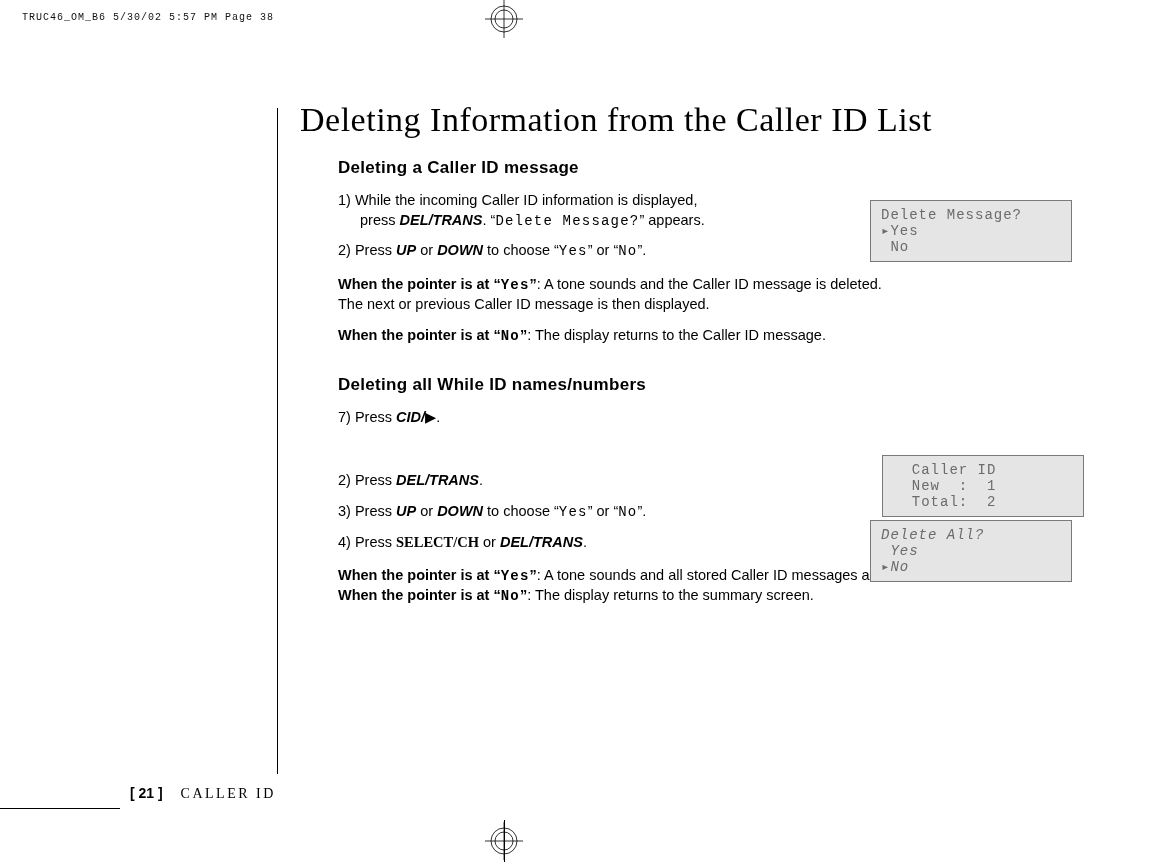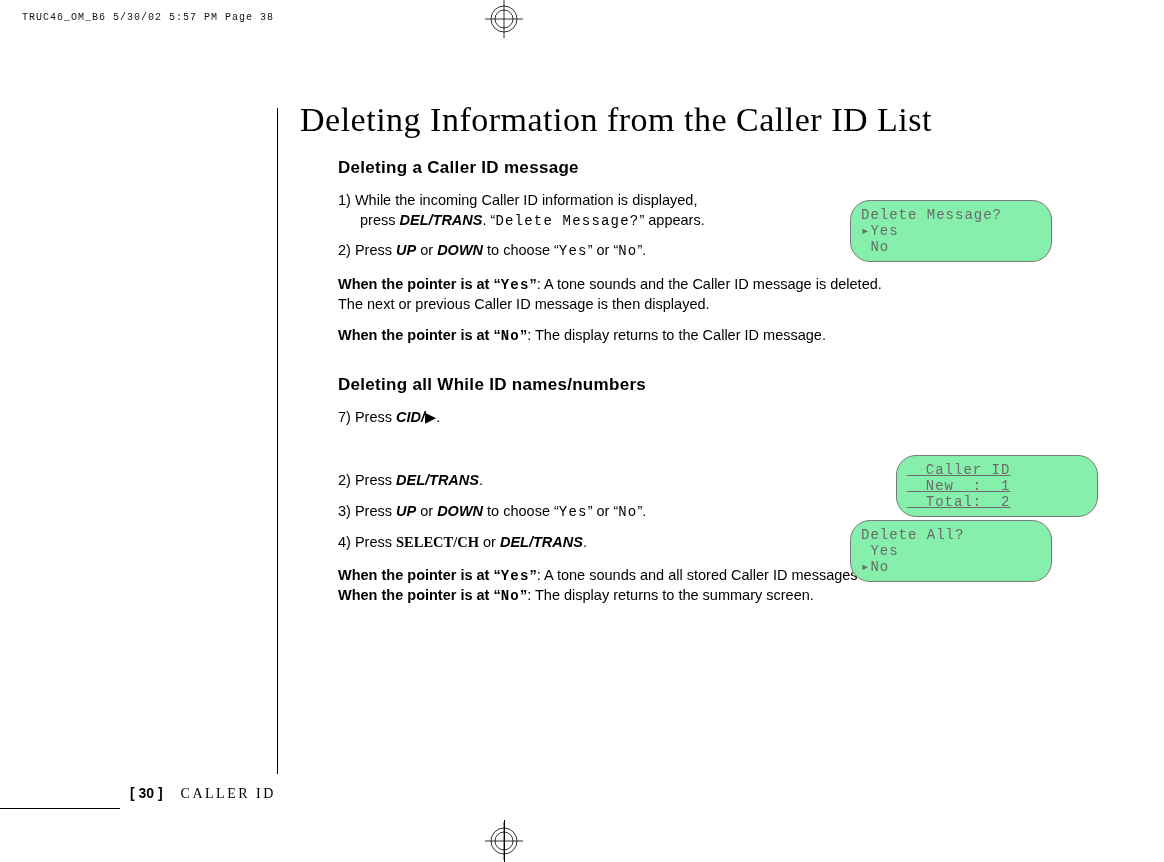--- a/index.html
+++ b/index.html
@@ -78,29 +78,30 @@
     font-family: "Courier New", "Andale Mono", monospace;
     letter-spacing: 1.2px;
     font-size: 14px;
   }
 
   .para { margin: 14px 0 4px 0; }
 
   .lcd-box {
     position: absolute;
     border: 1.5px solid #7a7a7a;
-    border-radius: 20px;
+    border-radius: 0;
     padding: 6px 10px 6px 10px;
     font-family: "Courier New", monospace;
     font-size: 14px;
     letter-spacing: 1px;
     line-height: 1.15;
     color: #6b6b6b;
     white-space: pre;
-    background: #86efac;
+    background: #e5e5e5;
+    margin-left: 20px;
   }
 
   .footer {
     position: absolute;
     left: 130px;
     bottom: 60px;
     font-size: 14px;
   }
   .footer .pg { font-weight: 700; }
   .footer .sec {
@@ -197,24 +198,24 @@
       <span class="bold"><span>When the pointer is at “</span><span class="lcd">No</span><span>”</span></span><span>: The display returns to the summary screen.</span>
     </div>
 
   </div>
 </div>
 
 <div class="lcd-box" style="left:850px; top:200px; width:180px;"><span>Delete Message?</span>
 <span>▸Yes</span>
 <span> No</span></div>
 
-<div class="lcd-box" style="left:896px; top:455px; width:180px;text-decoration:underline;"><span>  Caller ID</span>
+<div class="lcd-box" style="left:862px; top:455px; width:180px;"><span>  Caller ID</span>
 <span>  New  :  1</span>
 <span>  Total:  2</span></div>
 
-<div class="lcd-box" style="left:850px; top:520px; width:180px;"><span>Delete All?</span>
+<div class="lcd-box" style="left:850px; top:520px; width:180px;font-style:italic;"><span>Delete All?</span>
 <span> Yes</span>
 <span>▸No</span></div>
 
 <div class="footer">
-  <span class="pg">[ 30 ]</span>
+  <span class="pg">[ 21 ]</span>
   <span class="sec">CALLER ID</span>
 </div>
 
 </body></html>

